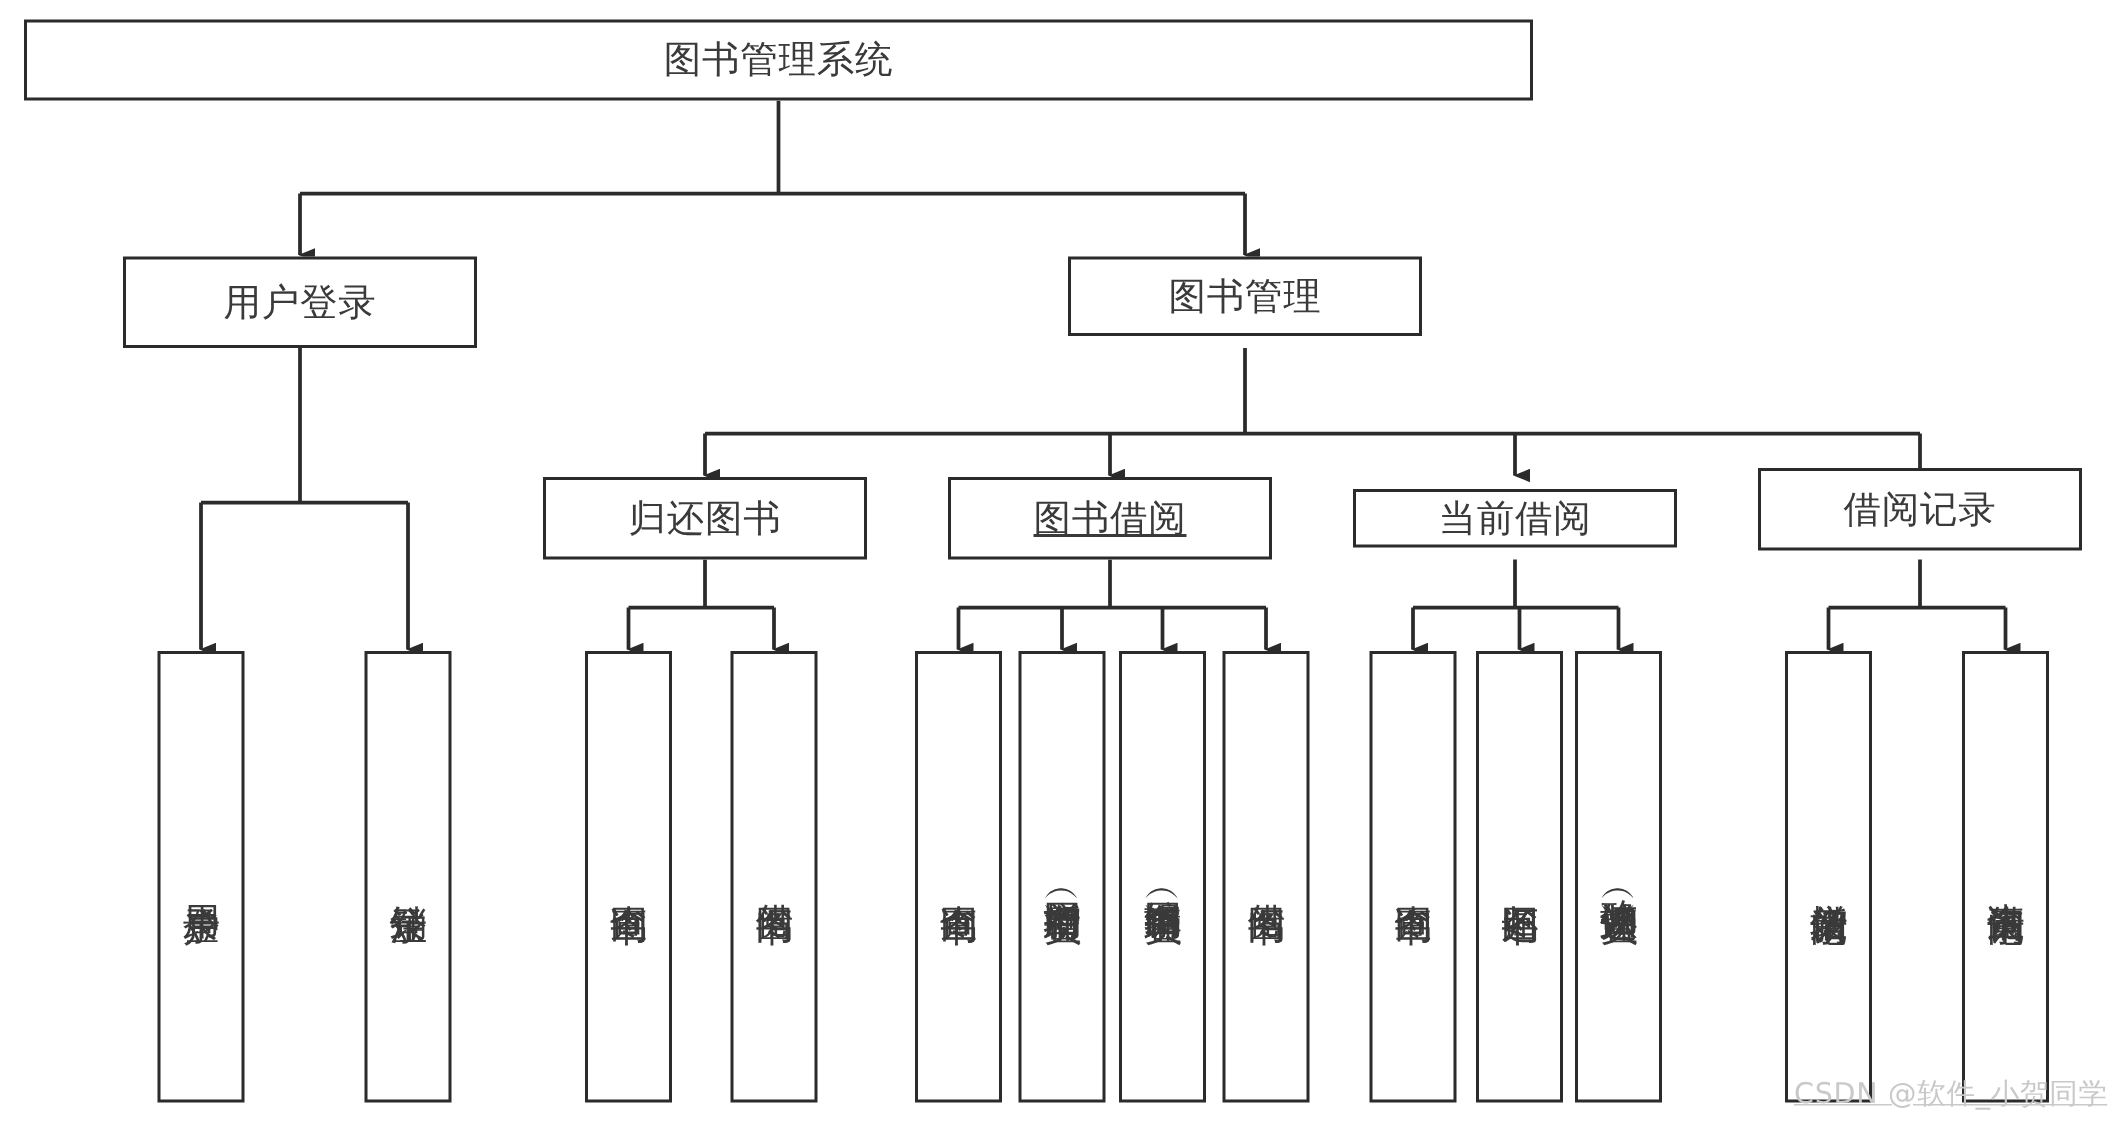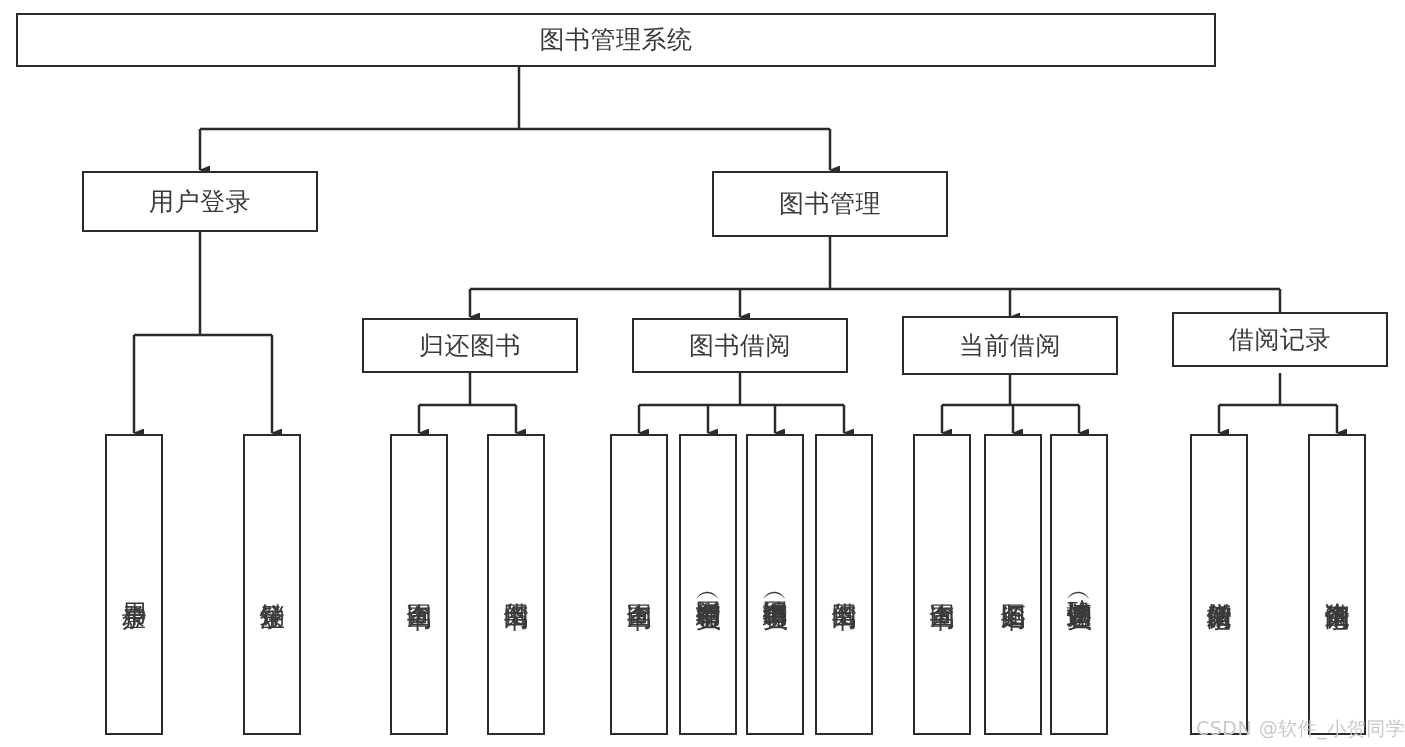--- a/index.html
+++ b/index.html
@@ -102,36 +102,36 @@
         <line x1="942" y1="405" x2="942" y2="433" marker-end="url(#arrowhead)"></line>
         <line x1="1013" y1="405" x2="1013" y2="433" marker-end="url(#arrowhead)"></line>
         <line x1="1079" y1="405" x2="1079" y2="433" marker-end="url(#arrowhead)"></line>
         <line x1="1280" y1="373" x2="1280" y2="405"></line>
         <line x1="1219" y1="405" x2="1337" y2="405"></line>
         <line x1="1219" y1="405" x2="1219" y2="433" marker-end="url(#arrowhead)"></line>
         <line x1="1337" y1="405" x2="1337" y2="433" marker-end="url(#arrowhead)"></line>
       </g>
   </svg>
 
-  <div class="node horiz" style="left: 16px; top: 13px; width: 1200px; height: 54px; text-align: center;">
+  <div class="node horiz" style="left: 16px; top: 13px; width: 1006px; height: 54px; text-align: center;">
     <span class="label">图书管理系统</span>
   </div>
   <div class="node horiz" style="left: 82px; top: 171px; width: 236px; height: 61px;">
     <span class="label">用户登录</span>
   </div>
-  <div class="node horiz" style="left: 712px; top: 171px; width: 236px; height: 66px;">
+  <div class="node horiz" style="left: 712px; top: 171px; width: 236px; height: 53px;">
     <span class="label">图书管理</span>
   </div>
   <div class="node horiz" style="left: 362px; top: 318px; width: 216px; height: 55px;">
     <span class="label">归还图书</span>
   </div>
-  <div class="node horiz" style="left: 632px; top: 318px; width: 216px; height: 55px;">
+  <div class="node horiz" style="left: 632px; top: 318px; width: 216px; height: 55px; text-decoration: underline;">
     <span class="label">图书借阅</span>
   </div>
-  <div class="node horiz" style="left: 902px; top: 316px; width: 216px; height: 59px;">
+  <div class="node horiz" style="left: 902px; top: 326px; width: 216px; height: 39px;">
     <span class="label">当前借阅</span>
   </div>
   <div class="node horiz" style="left: 1172px; top: 312px; width: 216px; height: 55px;">
     <span class="label">借阅记录</span>
   </div>
 
   <div class="node vert" style="left: 105px; top: 434px; width: 58px; height: 301px;">
     <span class="label">用户登录</span>
   </div>
   <div class="node vert" style="left: 243px; top: 434px; width: 58px; height: 301px;">
@@ -164,14 +164,14 @@
   <div class="node vert" style="left: 1050px; top: 434px; width: 58px; height: 301px;">
     <span class="label">确认归还（管理员）</span>
   </div>
   <div class="node vert" style="left: 1190px; top: 434px; width: 58px; height: 301px;">
     <span class="label">新增借阅记录</span>
   </div>
   <div class="node vert" style="left: 1308px; top: 434px; width: 58px; height: 301px;">
     <span class="label">查询借阅记录</span>
   </div>
 
-  <div class="watermark" style="left: 1196px; top: 716px; color: rgb(201, 201, 201);">CSDN @软件_小贺同学</div>
+  <div class="watermark" style="left: 1196px; top: 716px; color: rgb(201, 201, 201); text-decoration: underline;">CSDN @软件_小贺同学</div>
 </div>
 
 </body></html>

